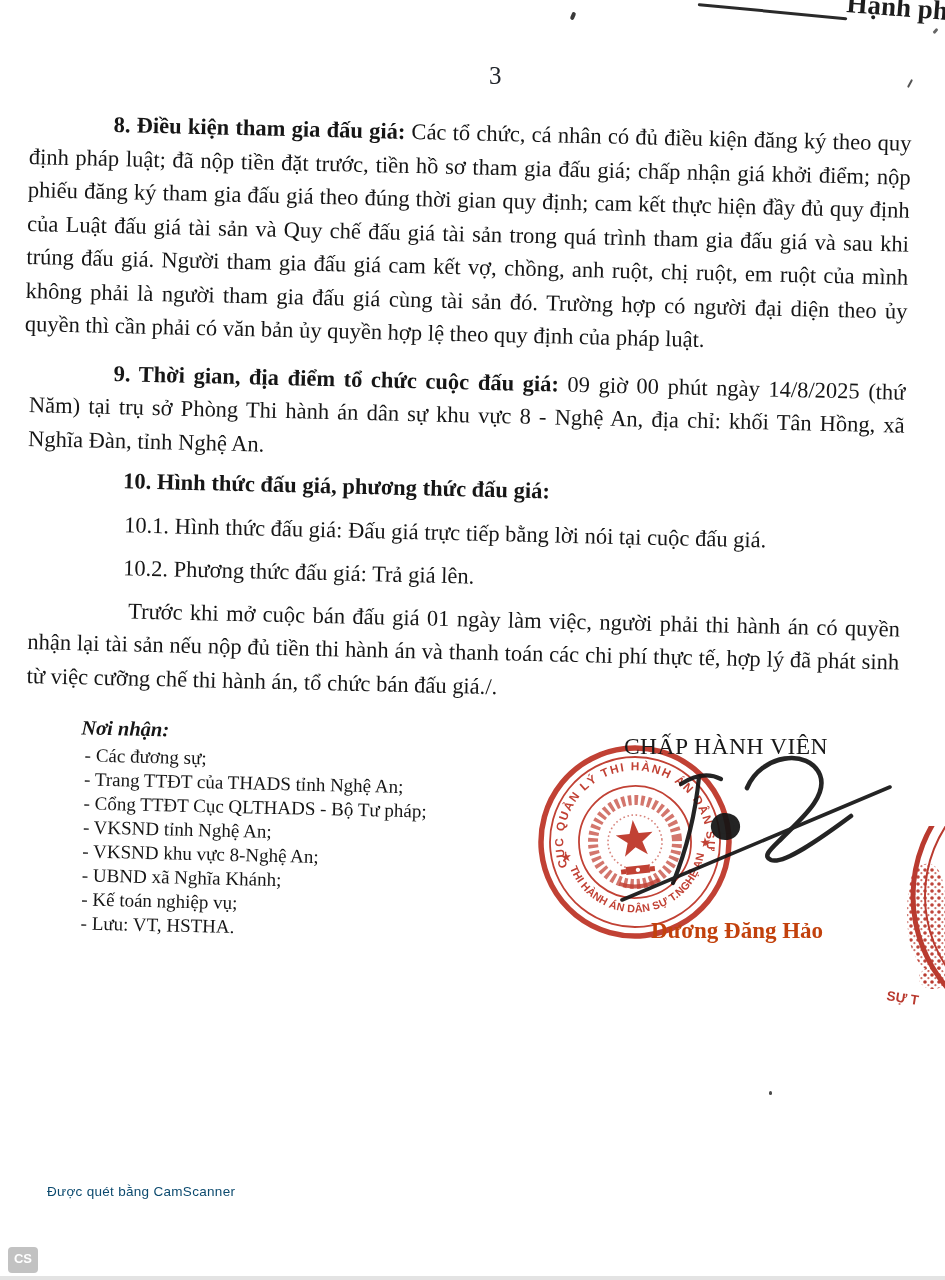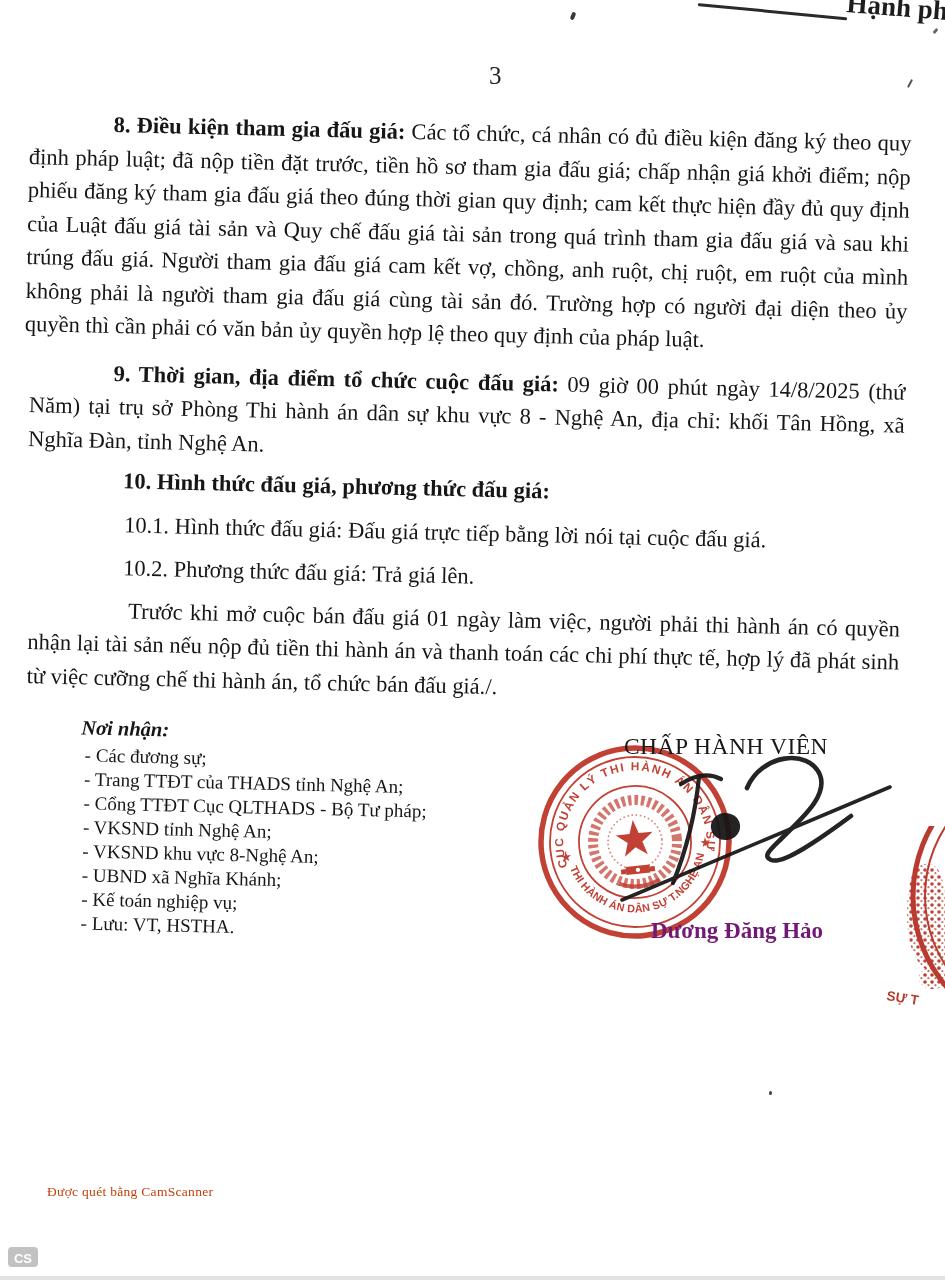--- a/index.html
+++ b/index.html
@@ -46,36 +46,36 @@
   .recipients .rlabel{font-weight:700;font-style:italic;font-size:20.5px;line-height:27px;}
   .recipients ul{list-style:none;margin:2px 0 0 0;padding:0 0 0 4px;}
   
   .sig-title{
     position:absolute;left:606px;top:733px;width:240px;z-index:7;
     font-size:23.5px;font-weight:400;letter-spacing:.5px;text-align:center;
     color:#181818;white-space:nowrap;
   }
   .signer-name{
     position:absolute;left:627px;top:918px;width:220px;z-index:7;
-    font-size:23px;font-weight:700;text-align:center;color:#701a75;white-space:nowrap;
+    font-size:23px;font-weight:700;text-align:center;color:#c2410c;white-space:nowrap;
   }
   .stamp-svg{position:absolute;left:535px;top:742px;z-index:5;opacity:.9;}
   .sig-svg{position:absolute;left:595px;top:742px;z-index:6;}
   .edge-stamp-svg{position:absolute;right:0;top:826px;z-index:4;opacity:.92;}
   
   .cs-badge{
-    position:absolute;left:8px;top:1247px;width:30px;height:20px;z-index:8;
+    position:absolute;left:8px;top:1247px;width:30px;height:26px;z-index:8;
     background:#c2c2c2;border-radius:4px;color:#ffffff;
     font-family:"Liberation Sans","DejaVu Sans",sans-serif;
     font-size:13px;font-weight:700;line-height:23px;text-align:center;
   }
   .cs-text{
     position:absolute;left:47px;top:1184px;z-index:8;
-    font-family:Liberation Serif, serif;
-    font-size:13.5px;color:#c2410c;letter-spacing:.3px;
+    font-family:Liberation Sans, sans-serif;
+    font-size:13.5px;color:#0c4a6e;letter-spacing:.3px;
   }
   .scan-edge{
     position:absolute;left:0;bottom:0;width:945px;height:4px;background:#e3e3e3;
   }
   
   .speck{position:absolute;background:#3a3a3a;border-radius:2px;}
   .speck.a{left:571px;top:12px;width:4px;height:8px;transform:rotate(22deg);}
   .speck.b{left:909px;top:79px;width:2px;height:9px;background:#555;transform:rotate(28deg);}
   .speck.c{left:934px;top:28px;width:3px;height:6px;background:#666;transform:rotate(40deg);}
   .speck.d{left:769px;top:1091px;width:3px;height:4px;background:#4a4a4a;}

